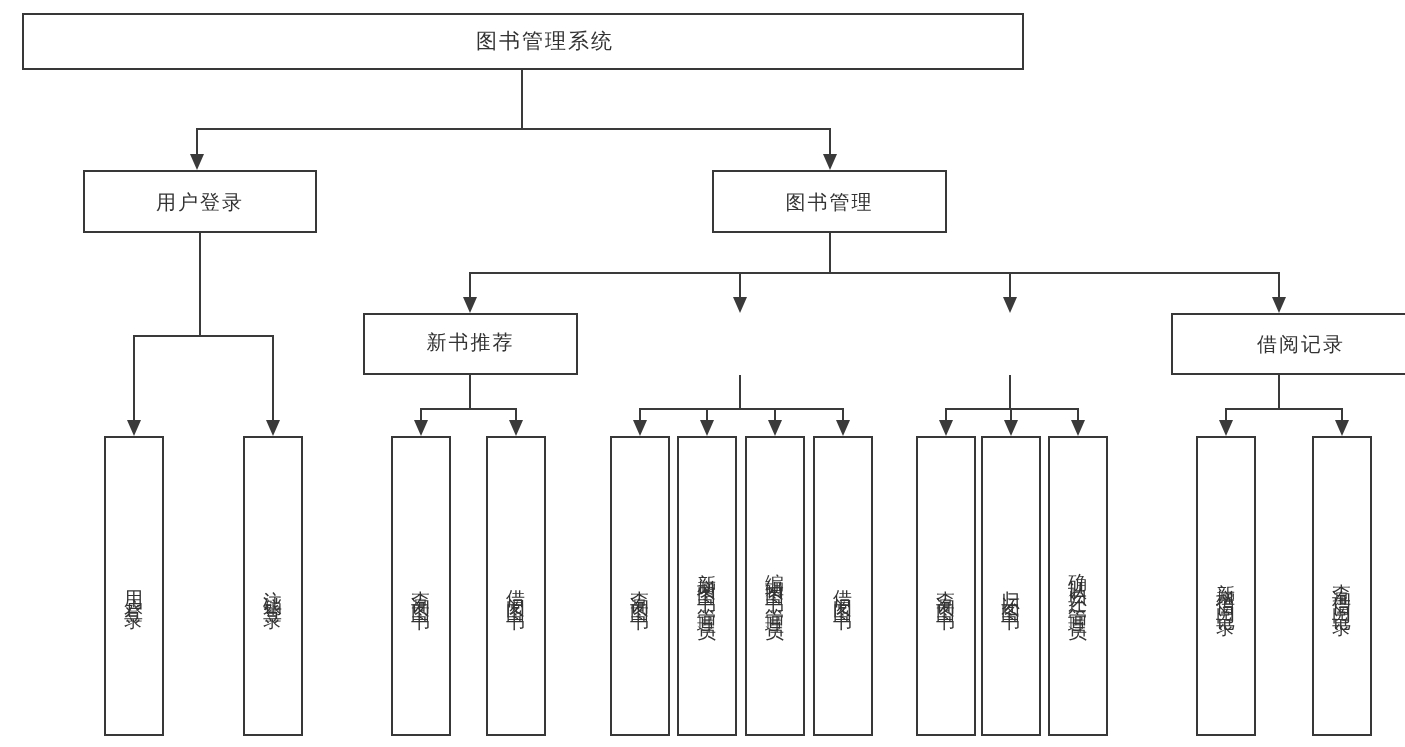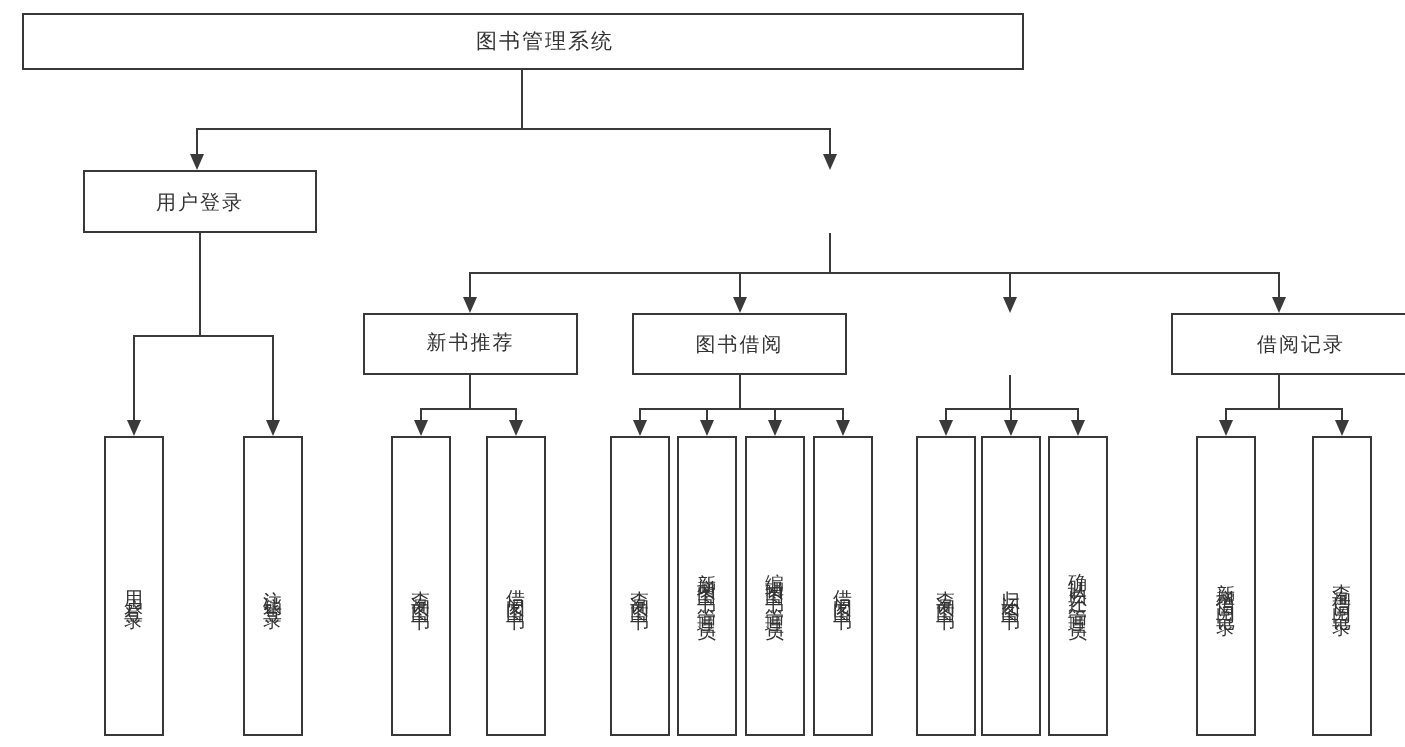--- a/index.html
+++ b/index.html
@@ -122,23 +122,23 @@
   <div class="v" style="left:1278px;top:375px;height:33px;"></div>
   <div class="h" style="left:1225px;top:408px;width:118px;"></div>
   <div class="v" style="left:1225px;top:408px;height:12px;"></div>
   <div class="arrow" style="left:1219px;top:420px;"></div>
   <div class="v" style="left:1341px;top:408px;height:12px;"></div>
   <div class="arrow" style="left:1335px;top:420px;"></div>
 
   <div class="node root-node" style="left:22px;top:13px;width:1002px;height:57px;padding-left:44px;">图书管理系统</div>
 
   <div class="node" style="left:83px;top:170px;width:234px;height:63px;">用户登录</div>
+  <div class="node" style="left:712px;top:170px;width:235px;height:63px;">图书管理</div>
 
   <div class="node" style="left:363px;top:313px;width:215px;height:62px;font-family:Liberation Mono, monospace;">新书推荐</div>
-  <div class="node" style="left:632px;top:313px;width:215px;height:62px;">图书借阅</div>
   <div class="node" style="left:1171px;top:313px;width:260px;height:62px;">借阅记录</div>
 
   <div class="node vnode" style="left:104px;top:436px;width:60px;height:300px;">用户登录</div>
   <div class="node vnode" style="left:243px;top:436px;width:60px;height:300px;">注销登录</div>
 
   <div class="node vnode" style="left:391px;top:436px;width:60px;height:300px;">查询图书</div>
   <div class="node vnode" style="left:486px;top:436px;width:60px;height:300px;">借阅图书</div>
 
   <div class="node vnode" style="left:610px;top:436px;width:60px;height:300px;">查询图书</div>
   <div class="node vnode" style="left:677px;top:436px;width:60px;height:300px;">新增图书（管理员）</div>

